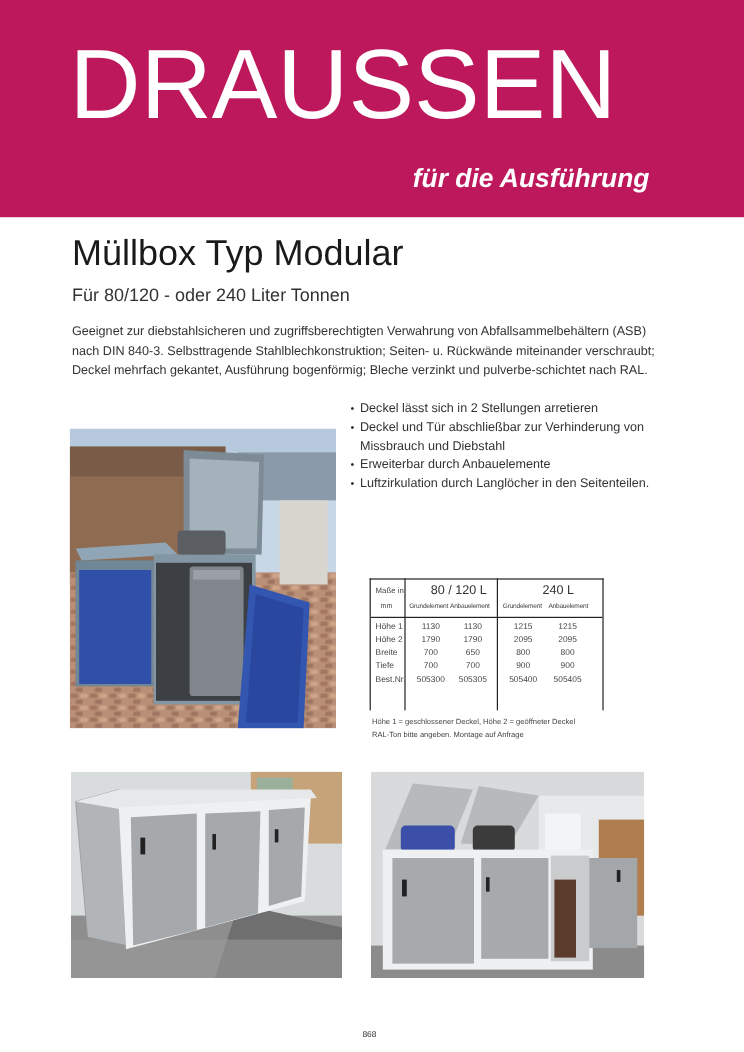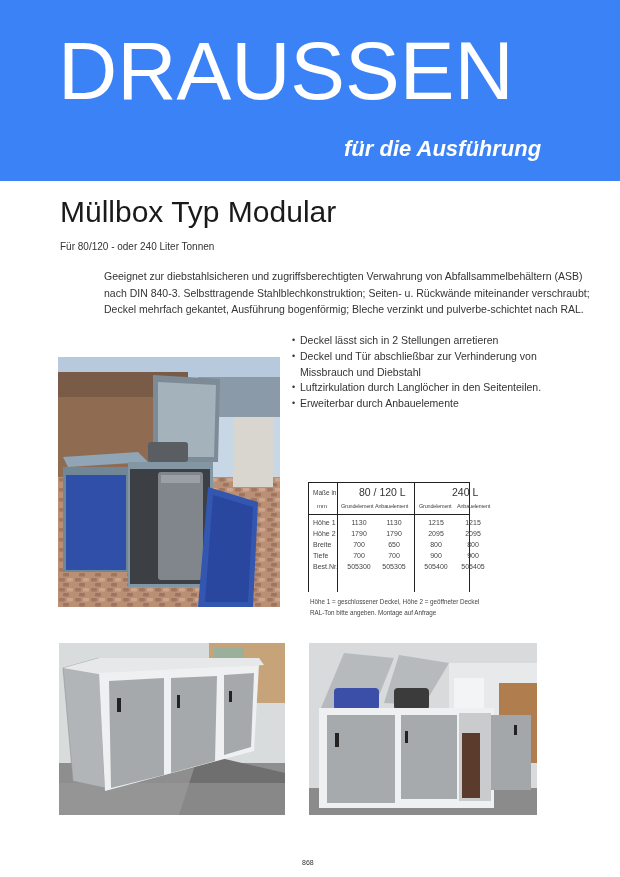--- a/index.html
+++ b/index.html
@@ -1,49 +1,49 @@
 <!DOCTYPE html>
 <html><head>
 <meta charset="utf-8">
 <style>
   html, body { margin: 0; padding: 0; }
   body {
     width: 620px; height: 877px; background: #ffffff; position: relative; overflow: hidden;
     font-family: "Liberation Sans", sans-serif; color: #222;
   }
   .banner {
-    position: absolute; left: 0; top: 0; width: 620px; height: 181px; background: #3b82f6; text-decoration: underline;
+    position: absolute; left: 0; top: 0; width: 620px; height: 181px; background: #be185d; text-decoration: underline;
   }
   .banner-title {
     position: absolute; left: 58px; top: 30px; font-size: 82px; line-height: 82px;
     color: #ffffff; font-weight: normal; letter-spacing: 0px;
   }
   .banner-sub {
     position: absolute; left: 344px; top: 136px; font-size: 22px; line-height: 26px;
     color: #ffffff; font-weight: bold; font-style: italic;
   }
   .title {
     position: absolute; left: 60px; top: 192px; font-size: 30px; line-height: 40px; color: #1a1a1a;
   }
   .subtitle {
-    position: absolute; left: 60px; top: 240px; font-size: 10px; line-height: 13px; color: #333;
+    position: absolute; left: 60px; top: 240px; font-size: 15px; line-height: 13px; color: #333;
   }
   .desc {
-    position: absolute; left: 60px; top: 268px; width: 500px; font-size: 10.5px; line-height: 16.5px; color: #333; margin-left: 44px;
+    position: absolute; left: 60px; top: 268px; width: 500px; font-size: 10.5px; line-height: 16.5px; color: #333;
   }
   .features {
     position: absolute; left: 292px; top: 333px; width: 290px; margin: 0; padding: 0; list-style: none;
     font-size: 10.5px; line-height: 15.8px; color: #333;
   }
   .features li { position: relative; padding-left: 8px; }
   .features li::before { content: "\2022"; position: absolute; left: 0; top: 0; font-size: 9px; }
   .photo { position: absolute; overflow: hidden; }
   .photo svg { display: block; width: 100%; height: 100%; }
   .spec {
-    position: absolute; left: 308px; top: 482px; width: 162px; height: 110px;
+    position: absolute; left: 308px; top: 482px; width: 195px; height: 110px;
     border: 1px solid #222; border-bottom: none; font-size: 7px; color: #444; box-sizing: border-box;
   }
   .spec .vline { position: absolute; top: -1px; bottom: 0; width: 1px; background: #222; }
   .spec .hline { position: absolute; left: 0; right: 0; top: 31px; height: 1px; background: #222; }
   .spec .cell { position: absolute; white-space: nowrap; }
   .spec .grp { font-size: 10.5px; color: #333; }
   .spec .colh { font-size: 5.5px; letter-spacing: -0.2px; }
   .spec .lbl { left: 4px; }
   .spec .num { text-align: center; width: 38px; }
   .notes {
@@ -61,22 +61,22 @@
   <div class="banner-sub">für die Ausführung</div>
 </div>
 
 <div class="title">Müllbox Typ Modular</div>
 <div class="subtitle">Für 80/120 - oder 240 Liter Tonnen</div>
 <div class="desc">Geeignet zur diebstahlsicheren und zugriffsberechtigten Verwahrung von Abfallsammelbehältern (ASB) nach DIN 840-3. Selbsttragende Stahlblechkonstruktion; Seiten- u. Rückwände miteinander verschraubt; Deckel mehrfach gekantet, Ausführung bogenförmig; Bleche verzinkt und  pulverbe-schichtet nach RAL.</div>
 
 <ul class="features">
   <li>Deckel lässt sich in 2 Stellungen arretieren</li>
   <li>Deckel und Tür abschließbar zur Verhinderung von Missbrauch und Diebstahl</li>
+  <li>Erweiterbar durch Anbauelemente</li>
   <li>Luftzirkulation durch Langlöcher in den Seitenteilen.</li>
-  <li>Erweiterbar durch Anbauelemente</li>
 </ul>
 
 <div class="photo" style="left:58px; top:357px; width:222px; height:250px;" title="Blaue Müllbox mit geöffnetem Deckel und Tür, graue Tonne">
   <svg viewBox="0 0 222 250" preserveAspectRatio="none">
     <defs>
       <pattern id="pave" width="16" height="10" patternUnits="userSpaceOnUse">
         <rect width="16" height="10" fill="#b98f76"></rect>
         <rect x="1" y="1" width="6" height="3.5" rx="1" fill="#a27660"></rect>
         <rect x="9" y="1" width="6" height="3.5" rx="1" fill="#cfa58a"></rect>
         <rect x="5" y="6" width="6" height="3.5" rx="1" fill="#9e7561"></rect>

